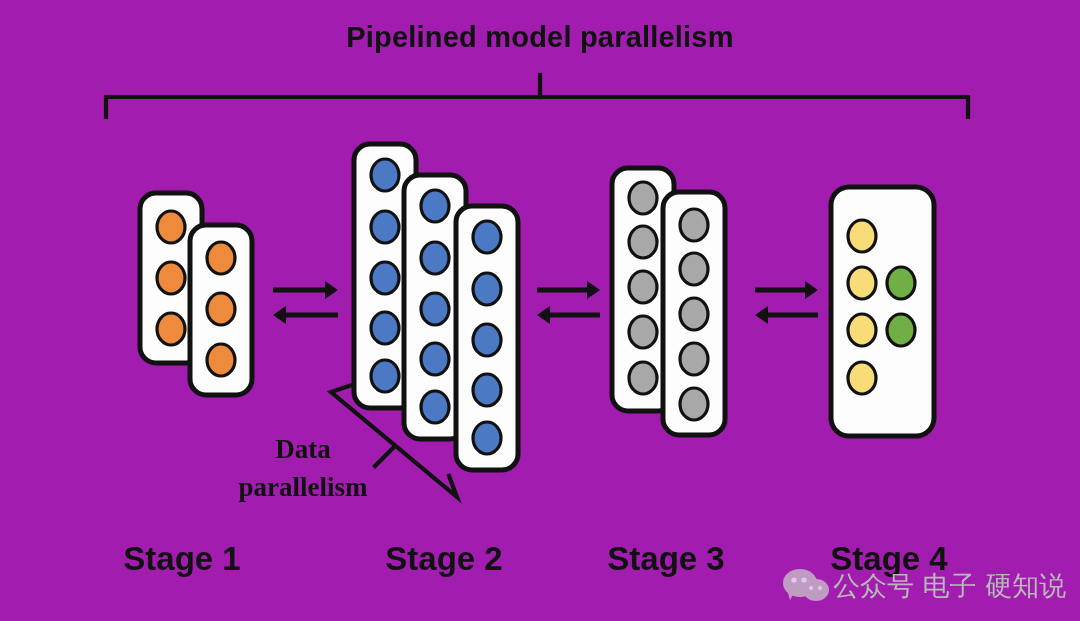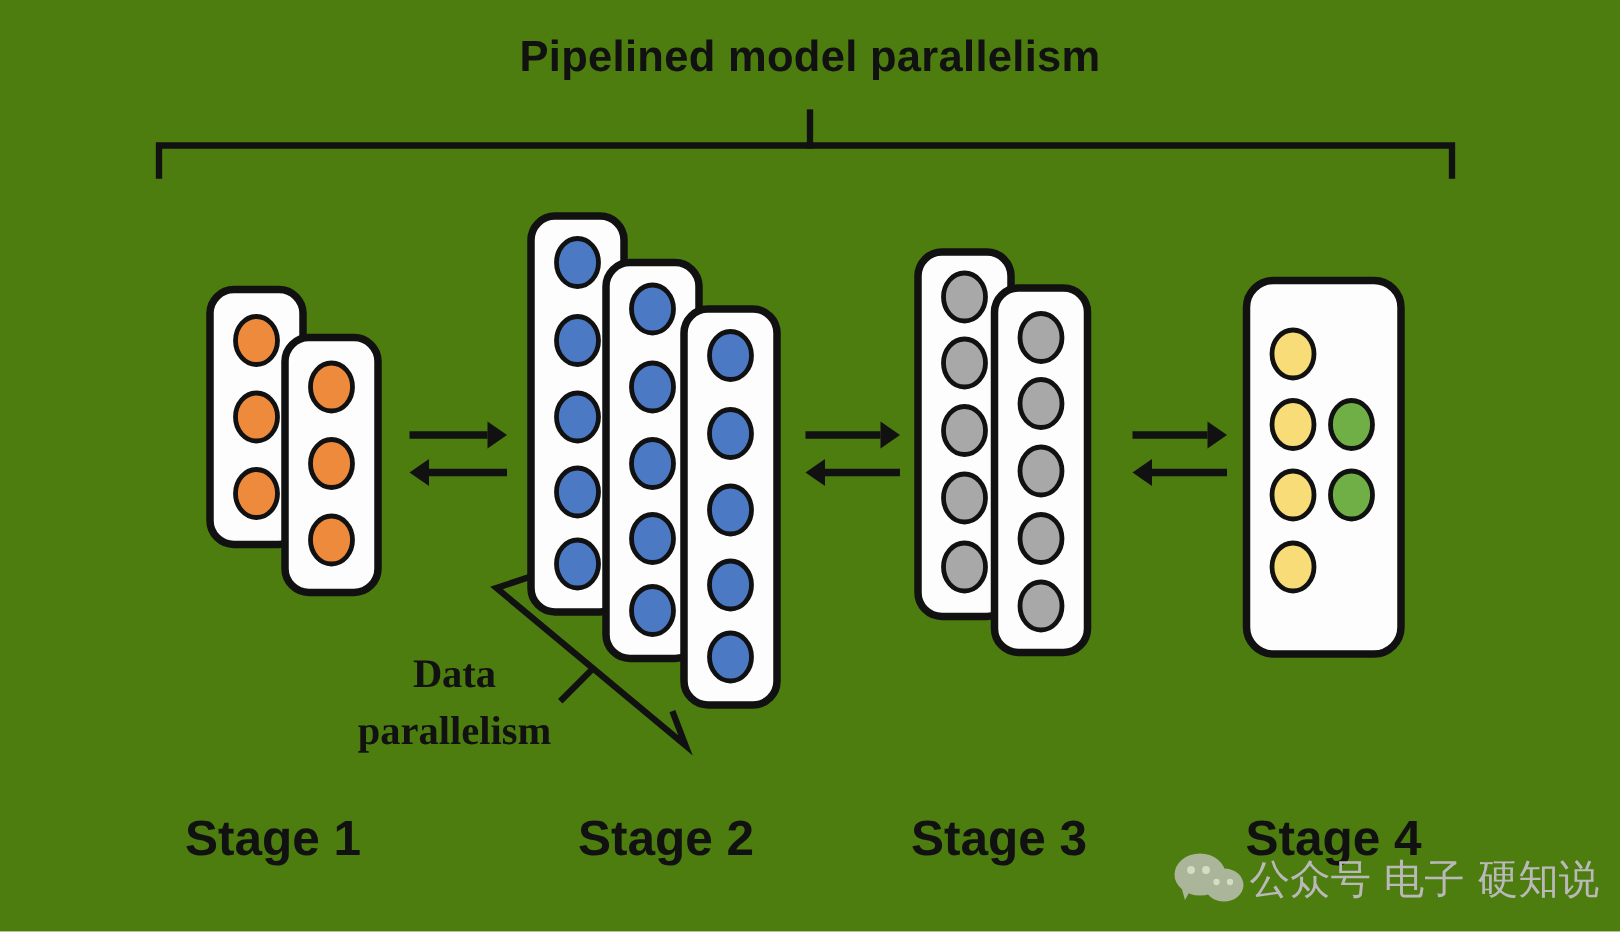--- a/index.html
+++ b/index.html
@@ -7,21 +7,21 @@
     padding: 0;
     background: #ffffff;
   }
   body {
     font-family: "Liberation Sans", sans-serif;
   }
   #canvas {
     position: relative;
     width: 1080px;
     height: 621px;
-    background: #4d7c0f;
+    background: #a21caf;
     overflow: hidden;
   }
   #diagram-svg {
     position: absolute;
     left: 0;
     top: 0;
     width: 1080px;
     height: 621px;
   }
   .title-text {

